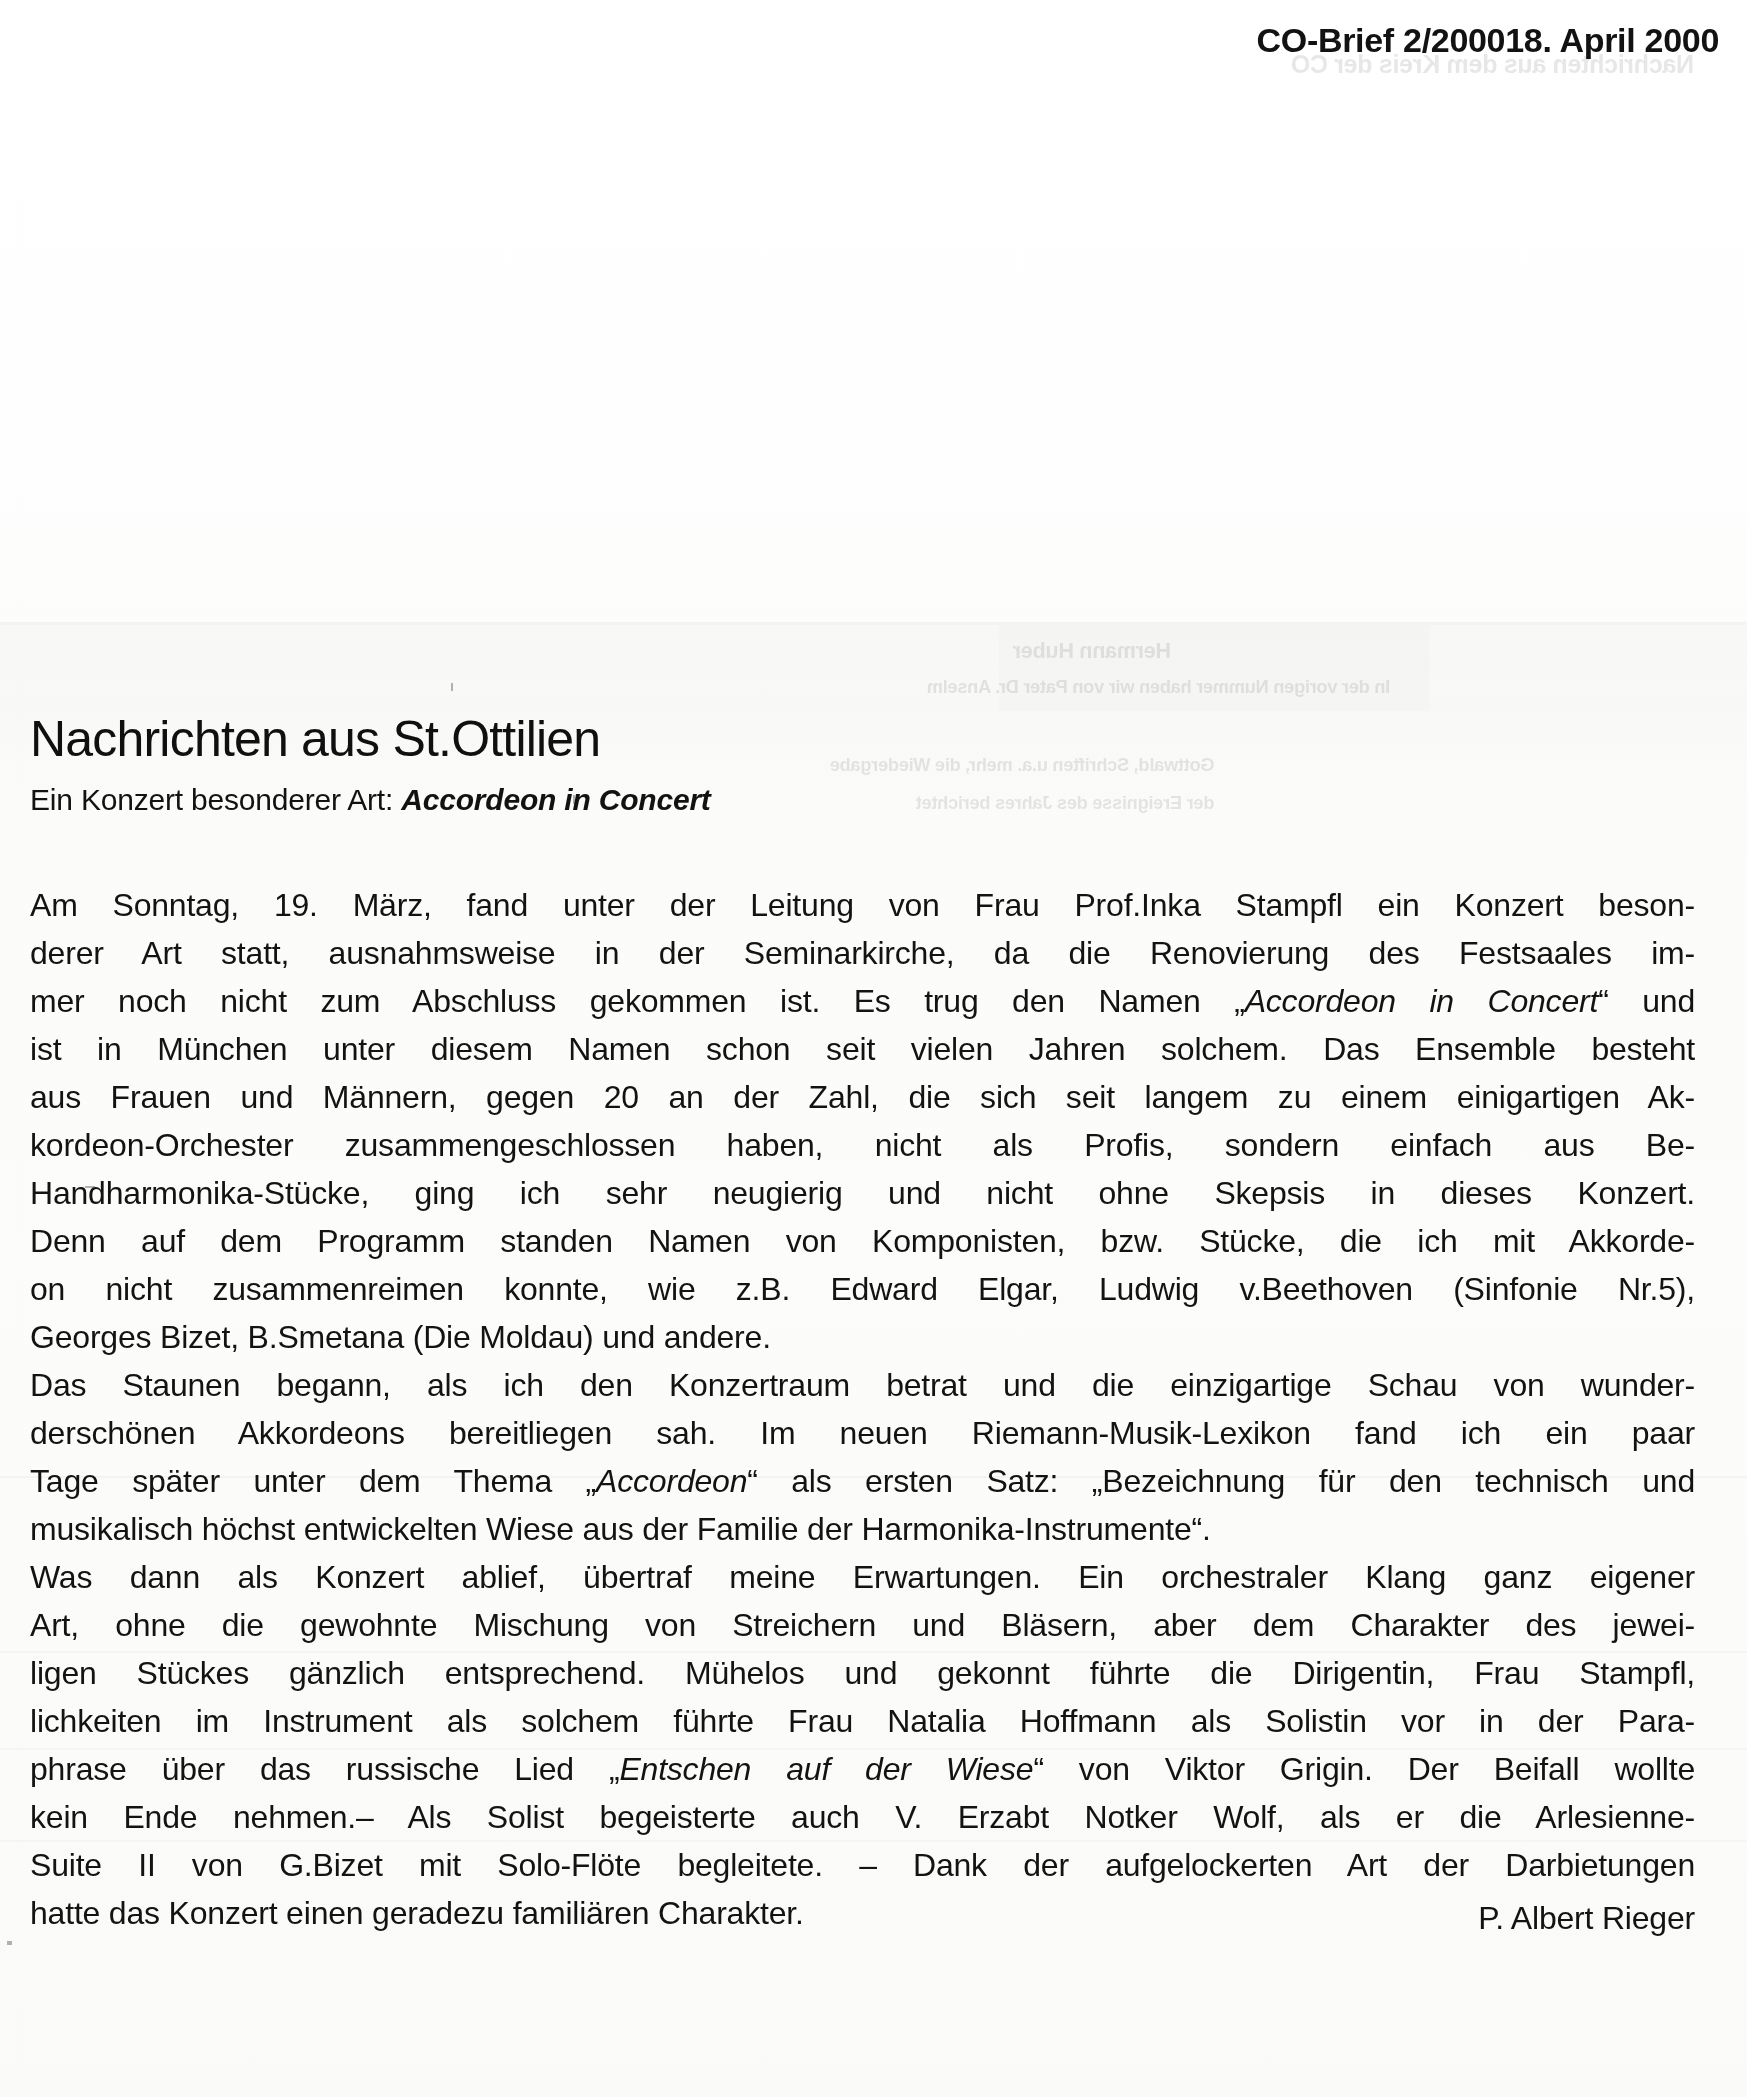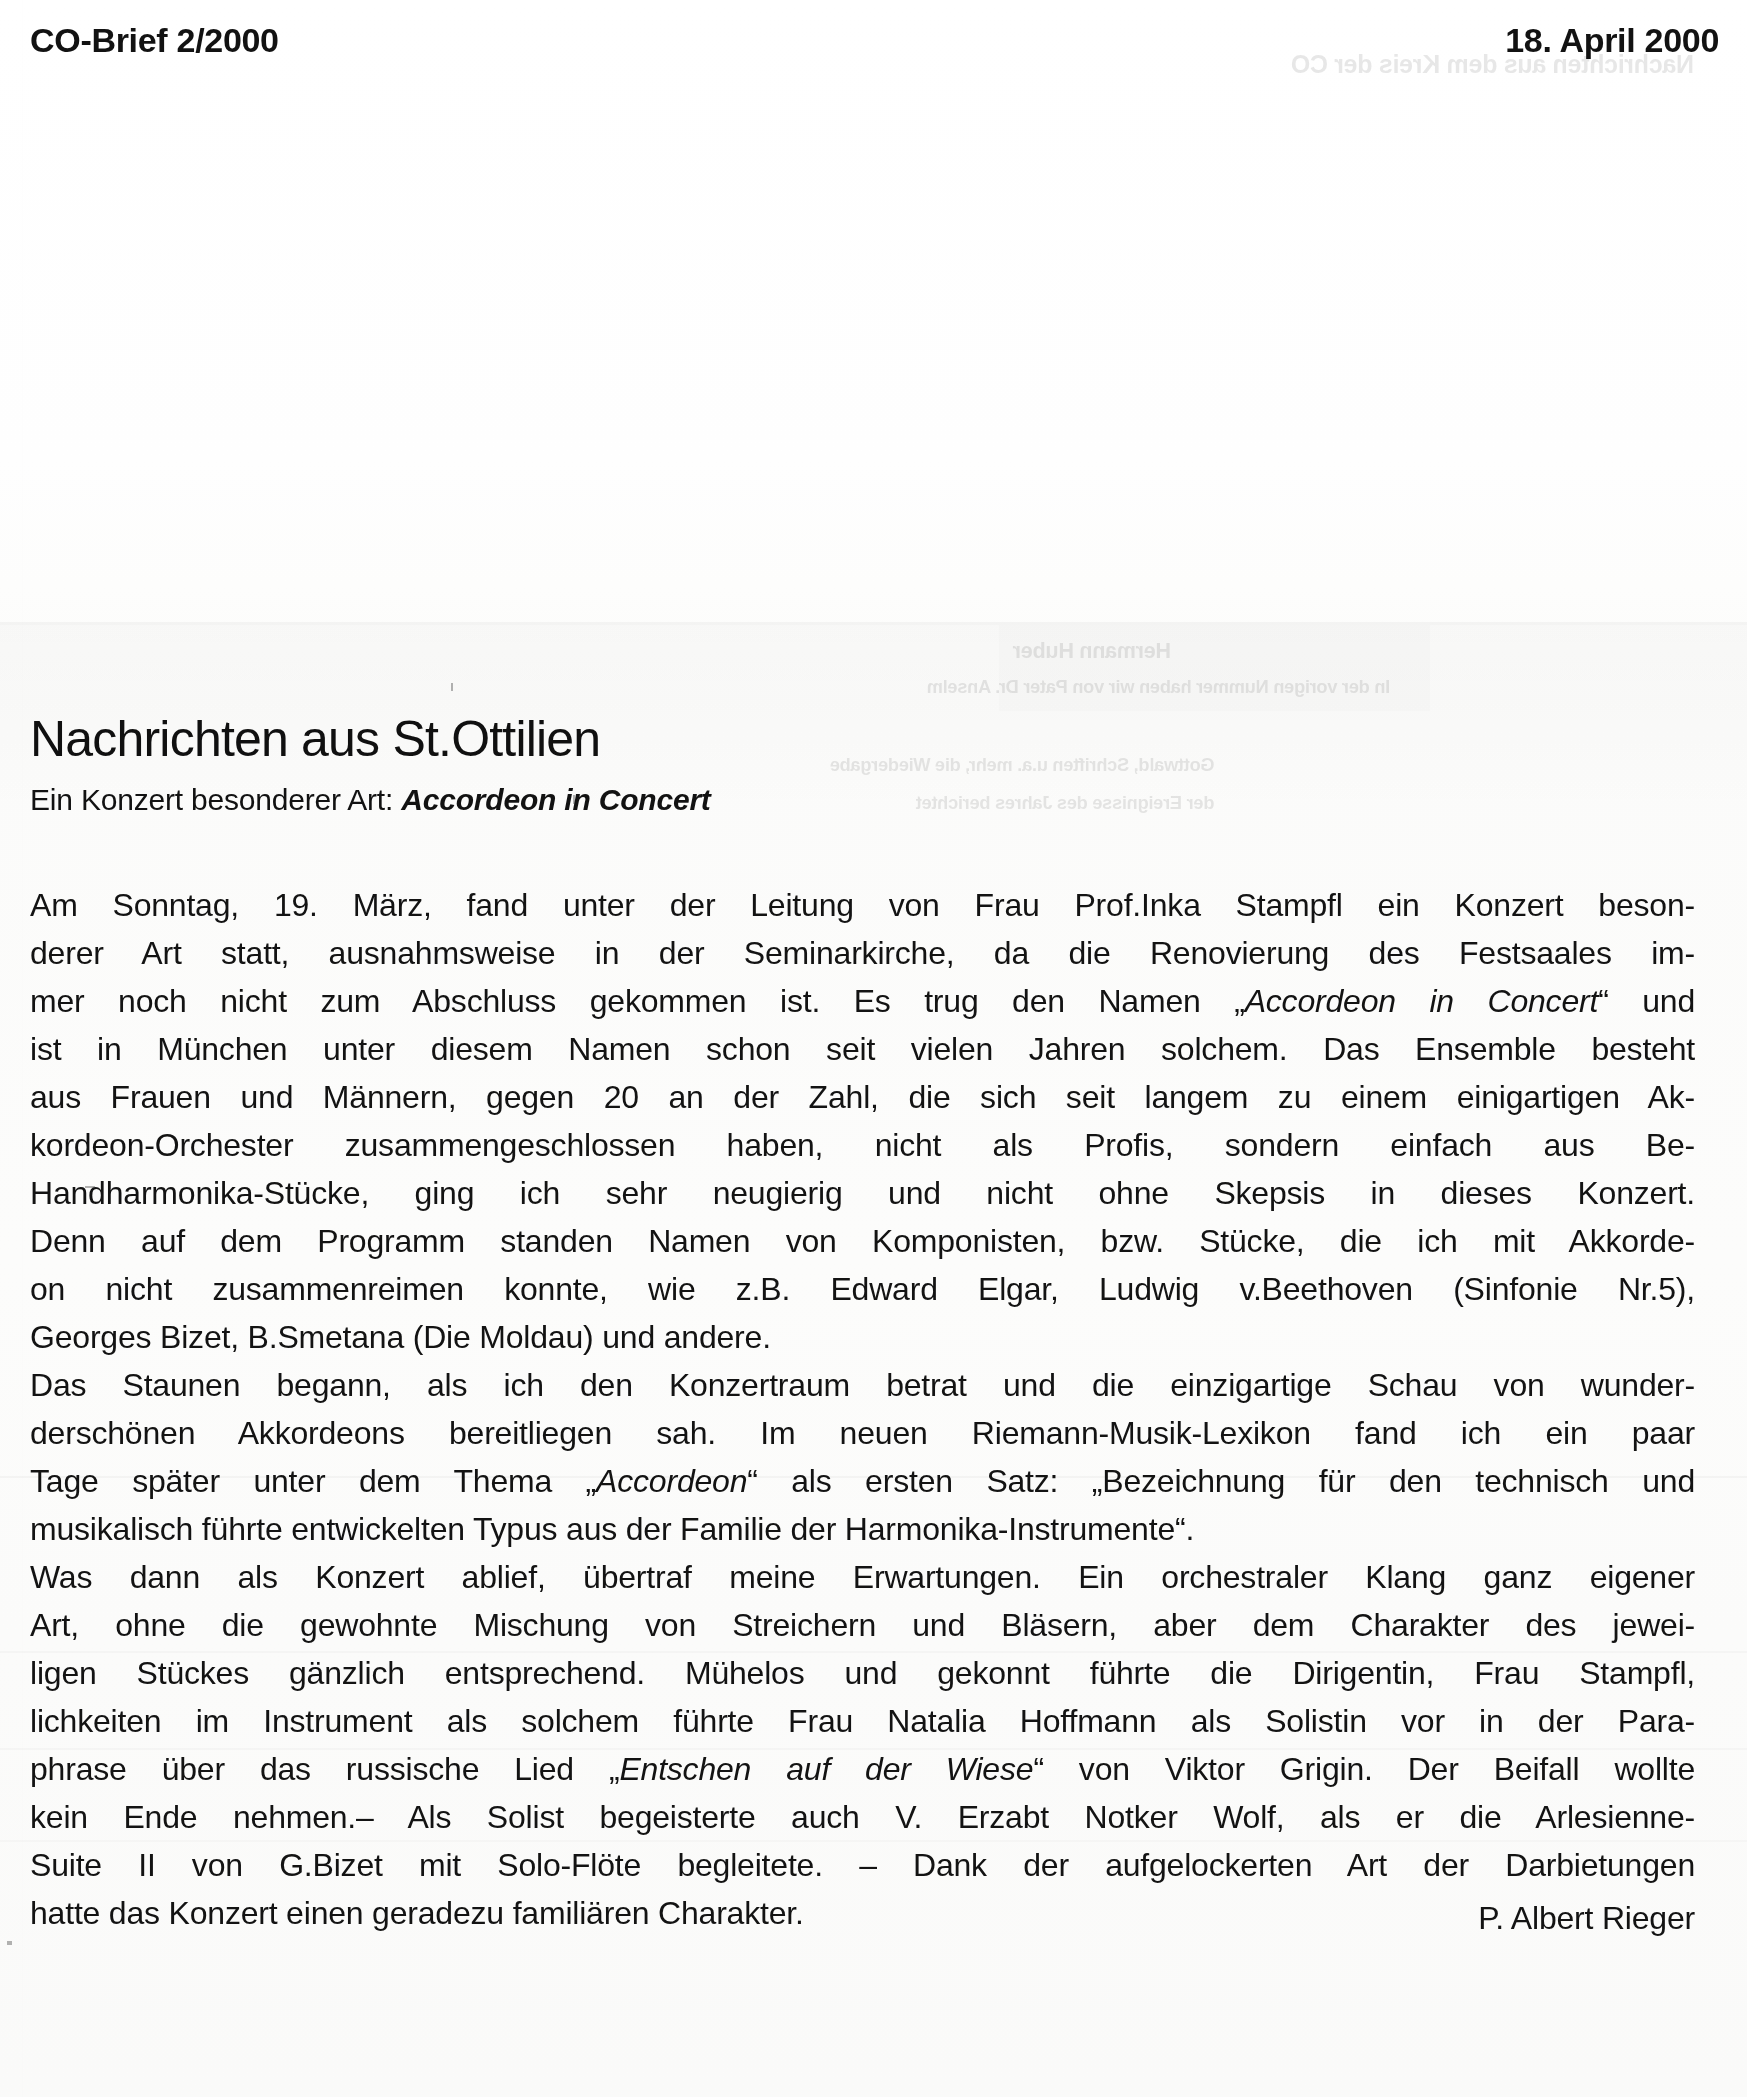--- a/index.html
+++ b/index.html
@@ -90,21 +90,21 @@
     height: 2097px;
   }
 
   
   .runhead {
     position: absolute;
     top: 20.5px;
     left: 0;
     width: 1689px;
     display: flex;
-    justify-content: space-between;
+    justify-content: flex-end;
     align-items: baseline;
     font-size: 34px;
     font-weight: 700;
     letter-spacing: -0.3px;
     color: #121212;
   }
   .runhead .issue { text-align: left; }
   .runhead .date  { text-align: right; }
 
   
@@ -226,21 +226,21 @@
       <div class="line j">ist in München unter diesem Namen schon seit vielen Jahren solchem. Das Ensemble besteht</div>
       <div class="line j">aus Frauen und Männern, gegen 20 an der Zahl, die sich seit langem zu einem einigartigen Ak-</div>
       <div class="line j">kordeon-Orchester zusammengeschlossen haben, nicht als Profis, sondern einfach aus Be-</div>
       <div class="line j">Handharmonika-Stücke, ging ich sehr neugierig und nicht ohne Skepsis in dieses Konzert.</div>
       <div class="line j">Denn auf dem Programm standen Namen von Komponisten, bzw. Stücke, die ich mit Akkorde-</div>
       <div class="line j">on nicht zusammenreimen konnte, wie z.B. Edward Elgar, Ludwig v.Beethoven (Sinfonie Nr.5),</div>
       <div class="line">Georges Bizet, B.Smetana (Die Moldau) und andere.</div>
       <div class="line j">Das Staunen begann, als ich den Konzertraum betrat und die einzigartige Schau von wunder-</div>
       <div class="line j">derschönen Akkordeons bereitliegen sah. Im neuen Riemann-Musik-Lexikon fand ich ein paar</div>
       <div class="line j">Tage später unter dem Thema „<em>Accordeon</em>“ als ersten Satz: „Bezeichnung für den technisch und</div>
-      <div class="line">musikalisch führte entwickelten Typus aus der Familie der Harmonika-Instrumente“.</div>
+      <div class="line">musikalisch höchst entwickelten Wiese aus der Familie der Harmonika-Instrumente“.</div>
       <div class="line j">Was dann als Konzert ablief, übertraf meine Erwartungen. Ein orchestraler Klang ganz eigener</div>
       <div class="line j">Art, ohne die gewohnte Mischung von Streichern und Bläsern, aber dem Charakter des jewei-</div>
       <div class="line j">ligen Stückes gänzlich entsprechend. Mühelos und gekonnt führte die Dirigentin, Frau Stampfl,</div>
       <div class="line j">lichkeiten im Instrument als solchem führte Frau Natalia Hoffmann als Solistin vor in der Para-</div>
       <div class="line j">phrase über das russische Lied „<em>Entschen auf der Wiese</em>“ von Viktor Grigin. Der Beifall wollte</div>
       <div class="line j">kein Ende nehmen.– Als Solist begeisterte auch V. Erzabt Notker Wolf, als er die Arlesienne-</div>
       <div class="line j">Suite II von G.Bizet mit Solo-Flöte begleitete. – Dank der aufgelockerten Art der Darbietungen</div>
       <div class="lastline-wrap">
         <div class="line">hatte das Konzert einen geradezu familiären Charakter.</div>
         <div class="sig">P. Albert Rieger</div>

